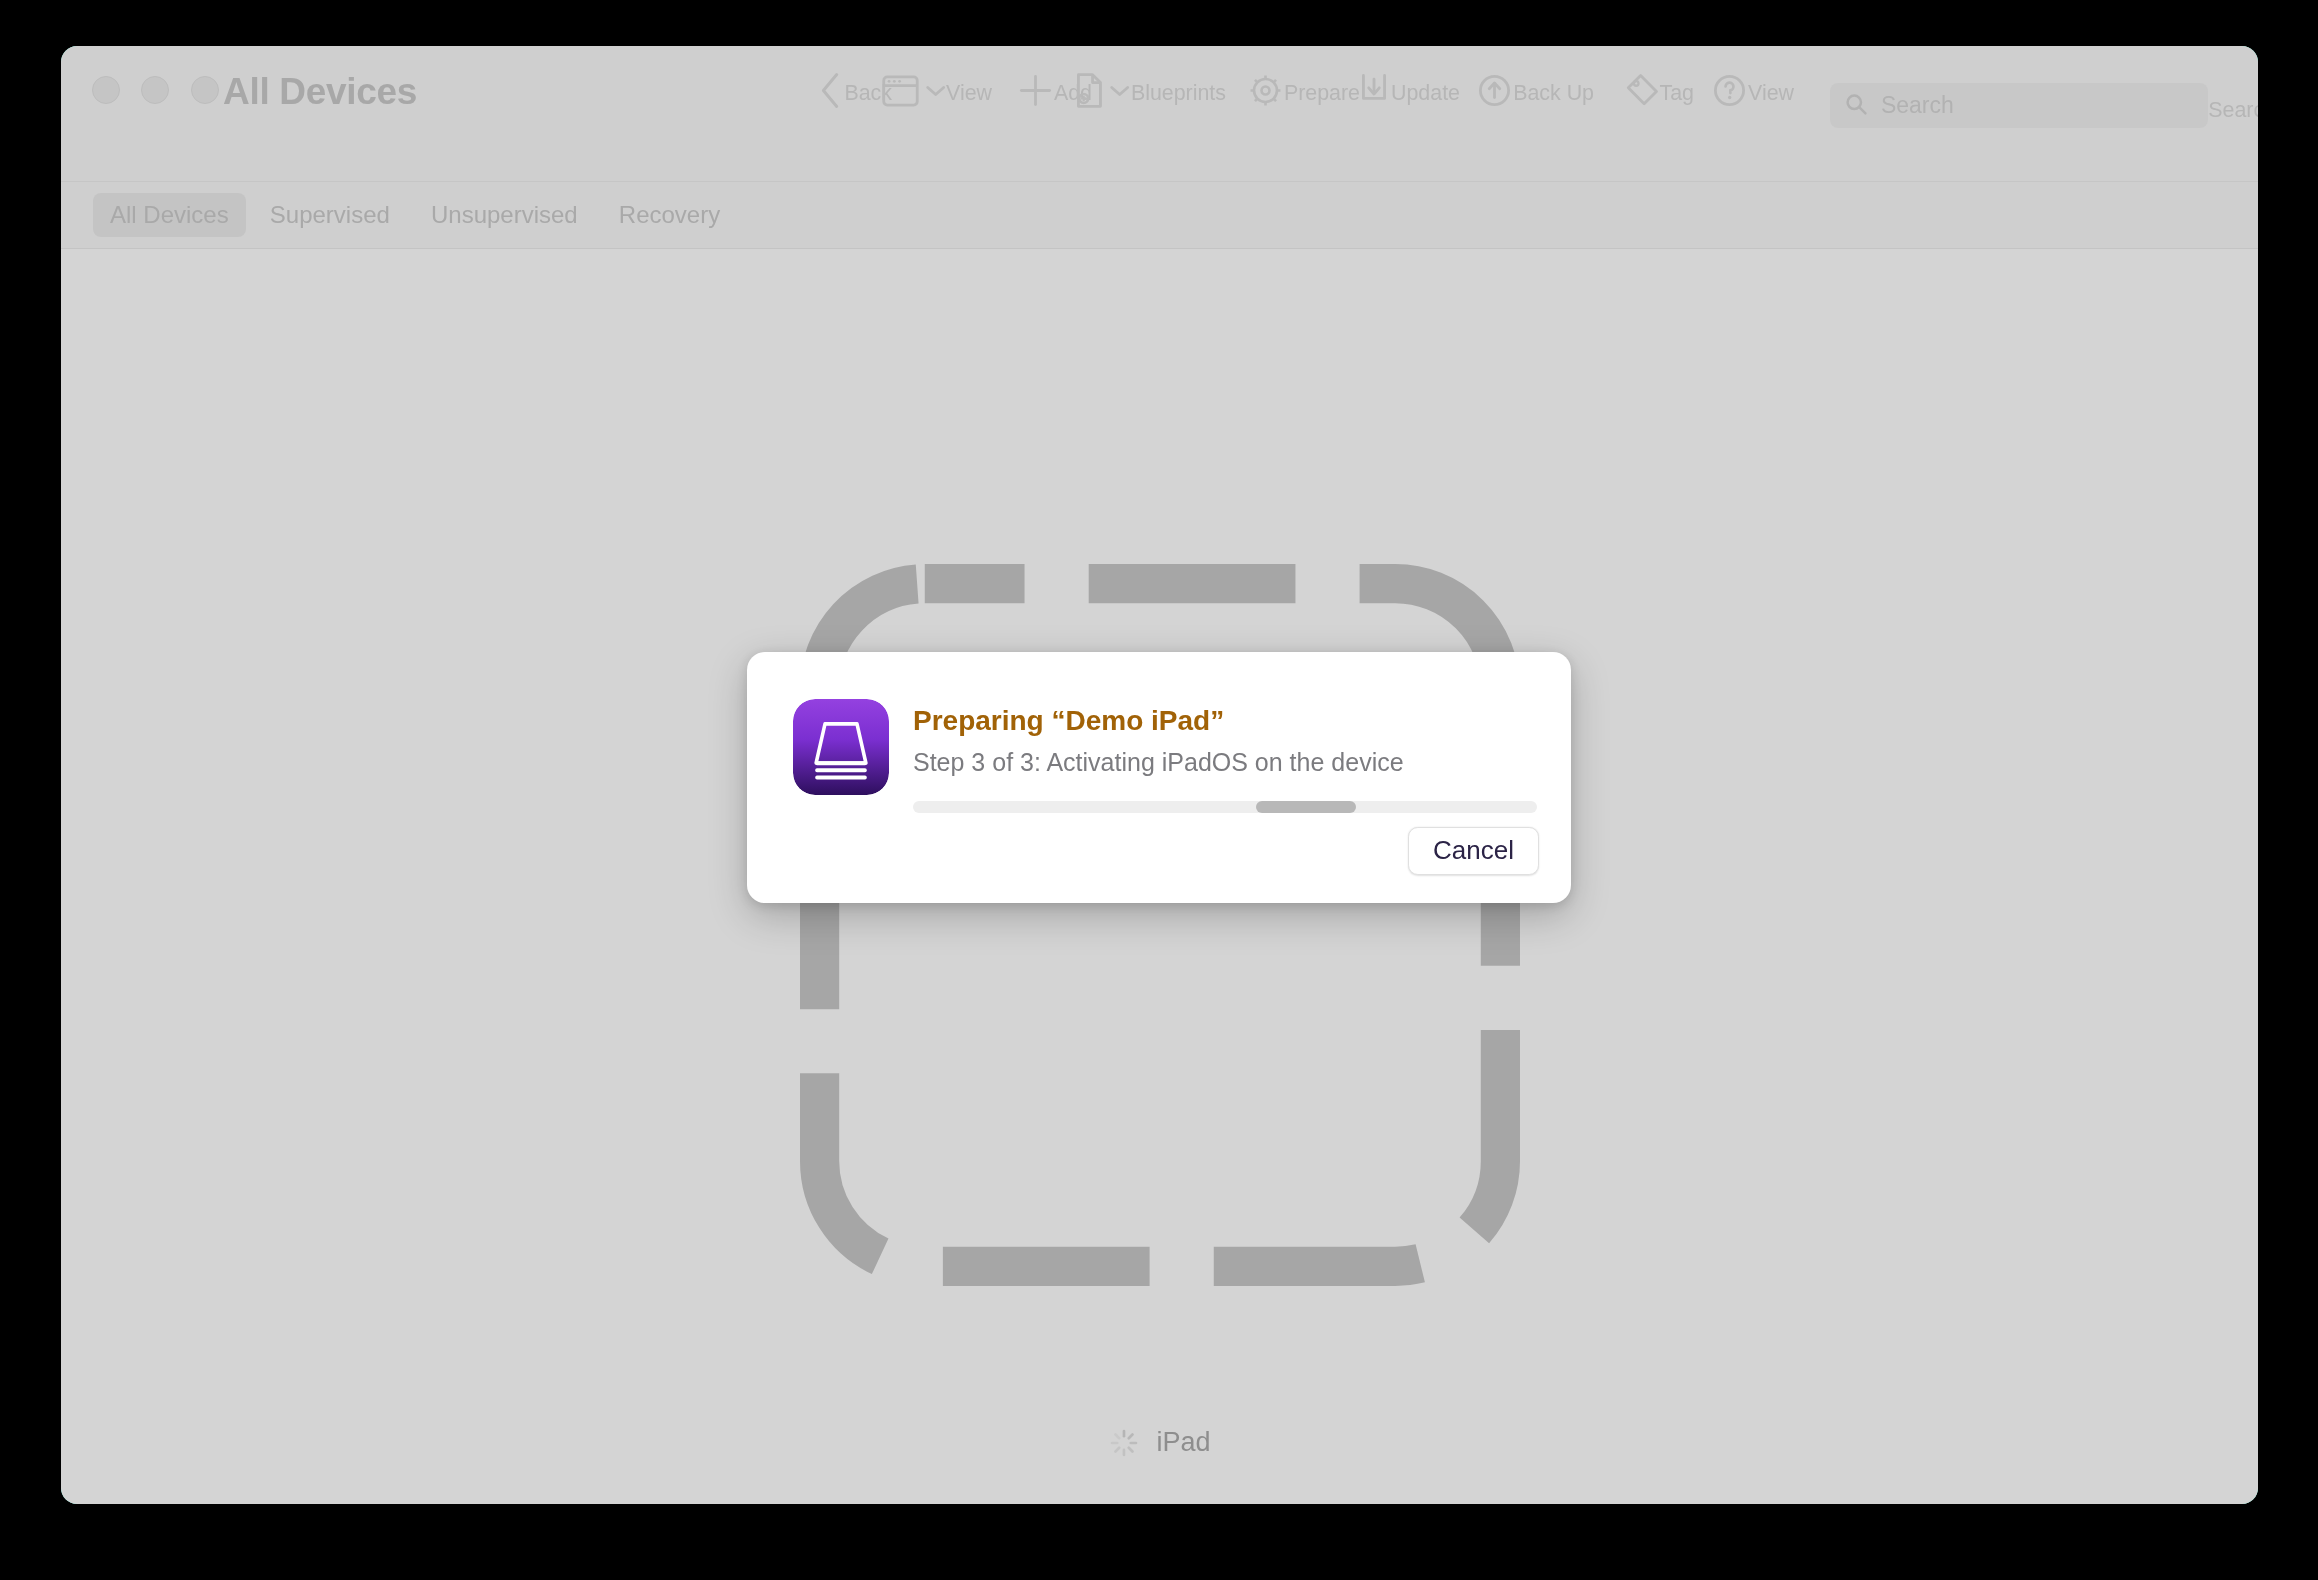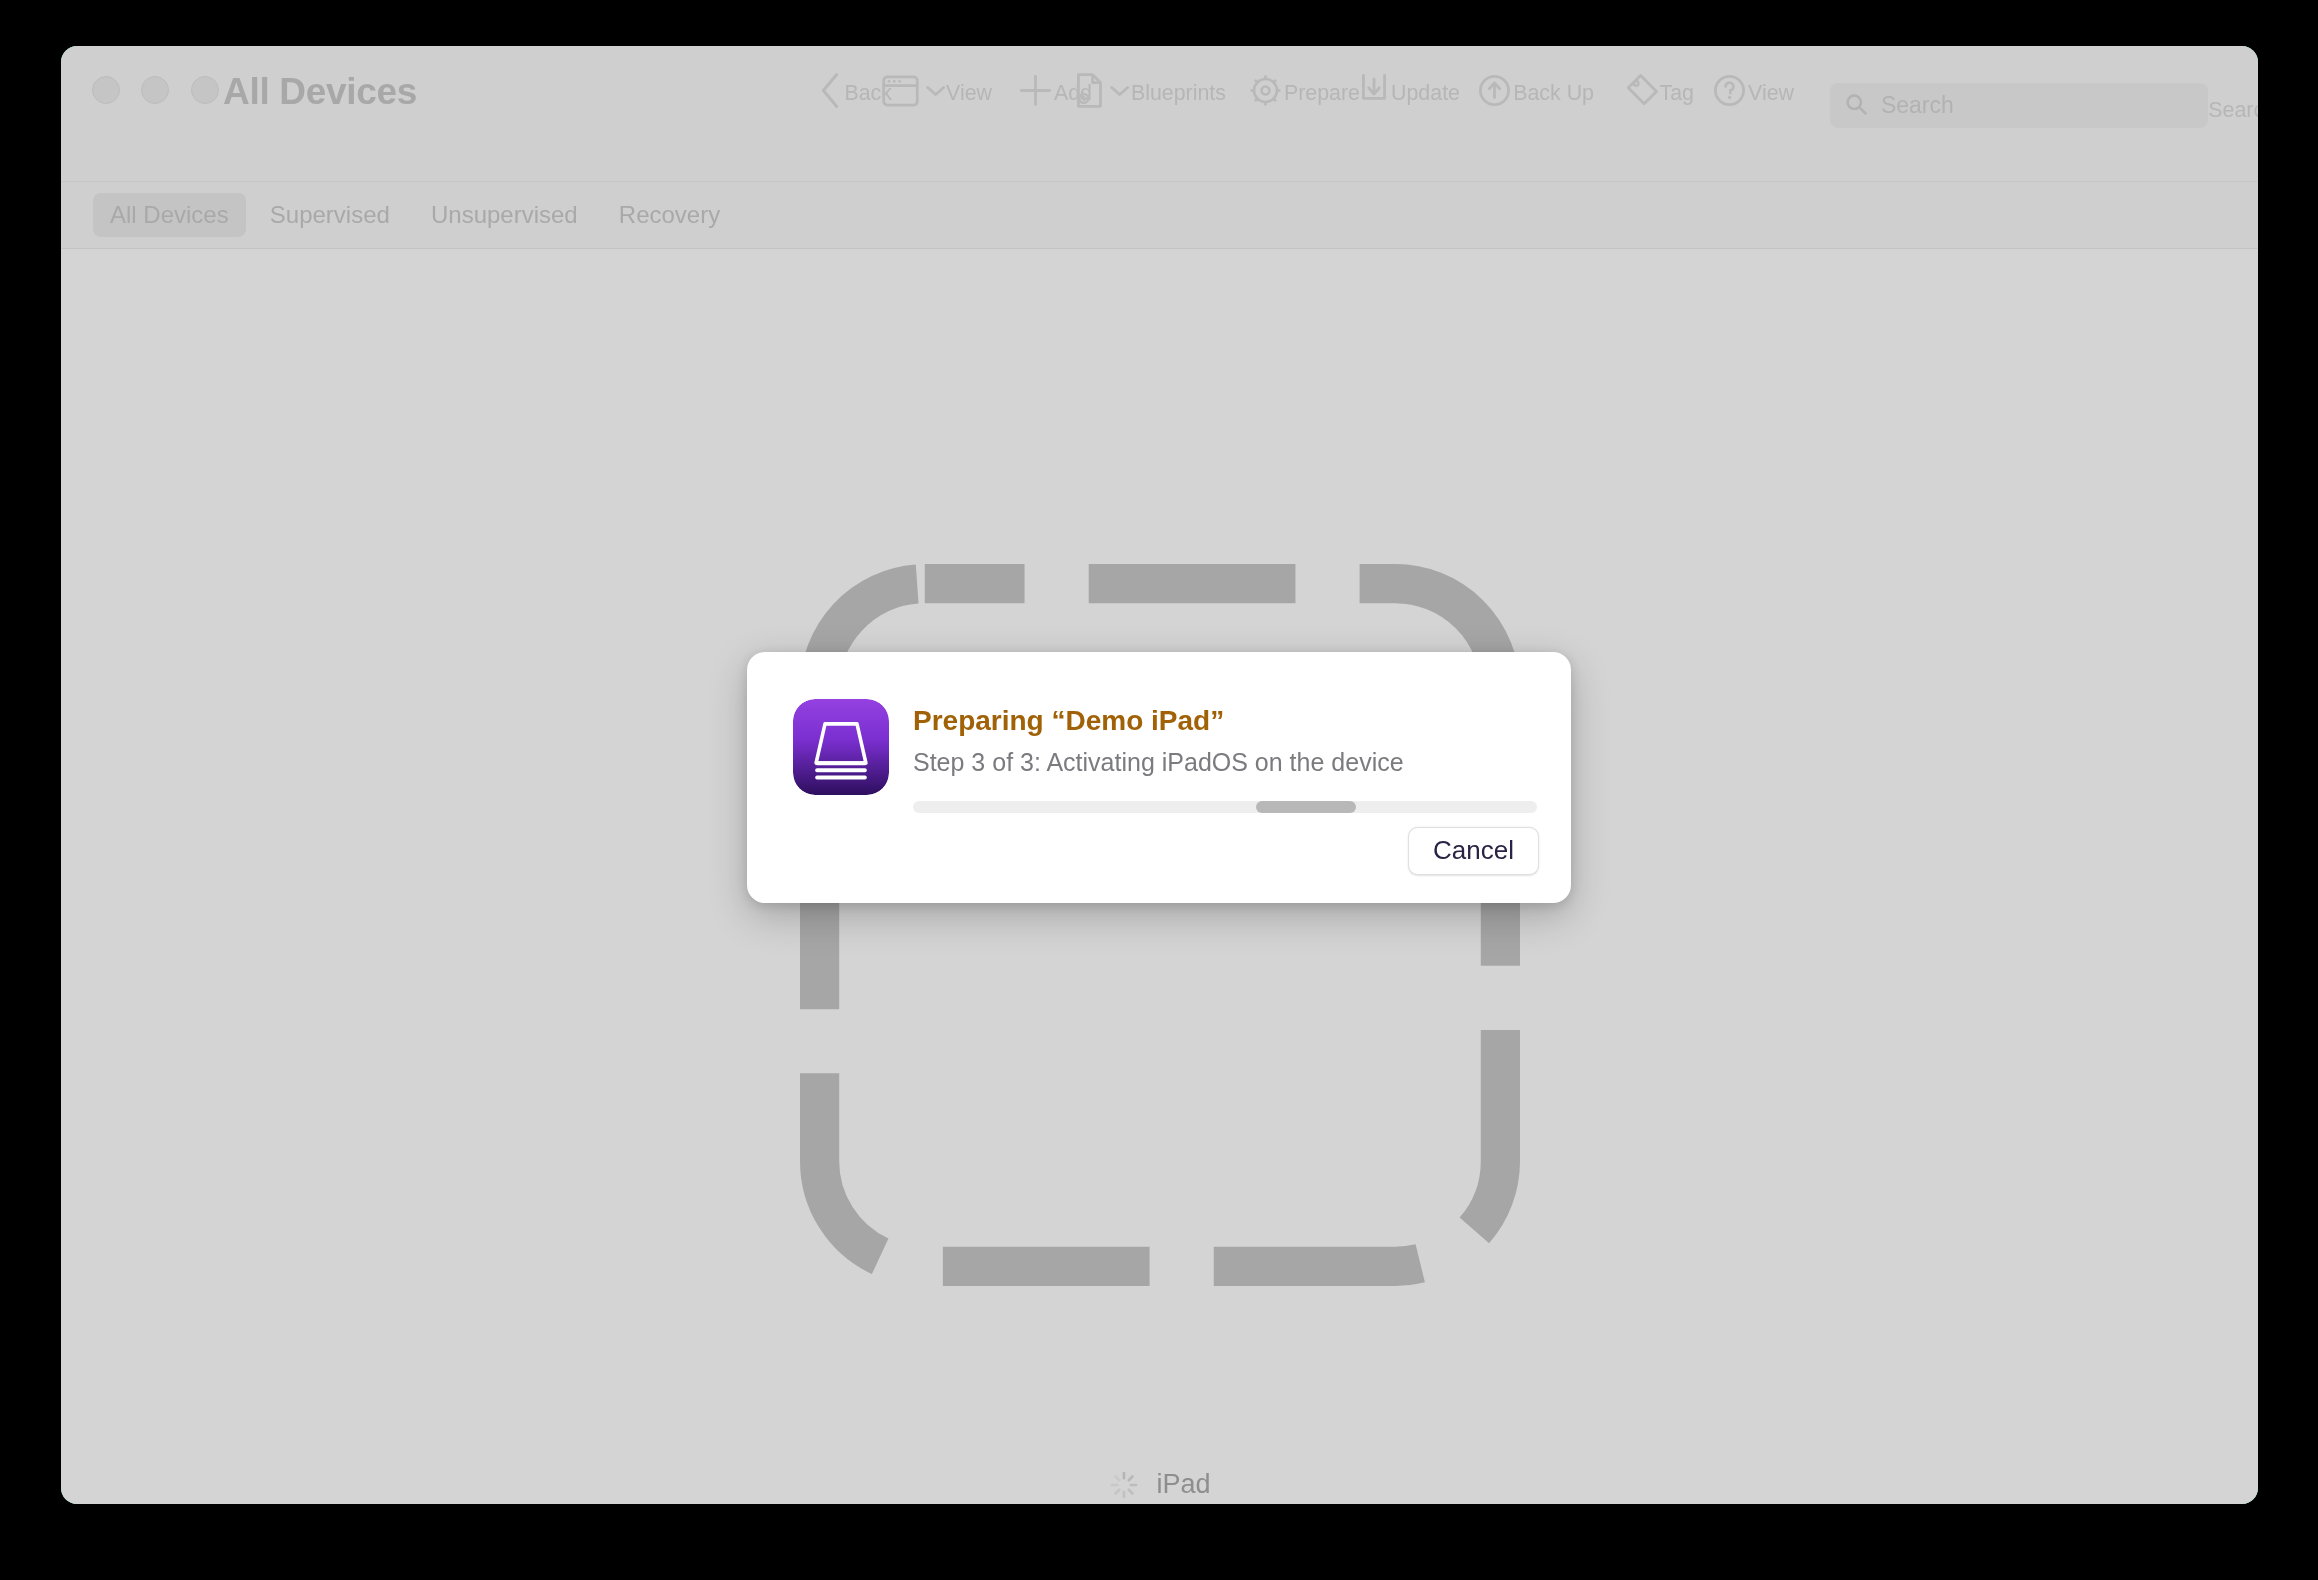--- a/index.html
+++ b/index.html
@@ -167,21 +167,21 @@
     top: 315px;
     transform: translateX(-50%);
     width: 720px;
     height: 722px;
   }
   .device-placeholder svg { display: block; }
 
   .device-caption {
     position: absolute;
     left: 50%;
-    top: 1220px;
+    top: 1178px;
     transform: translateX(-50%);
     display: flex;
     align-items: center;
     gap: 18px;
   }
   .device-caption-label {
     font-size: 27px;
     color: #8e8e8e;
   }
   .spinner { width: 30px; height: 30px; display:block; }

